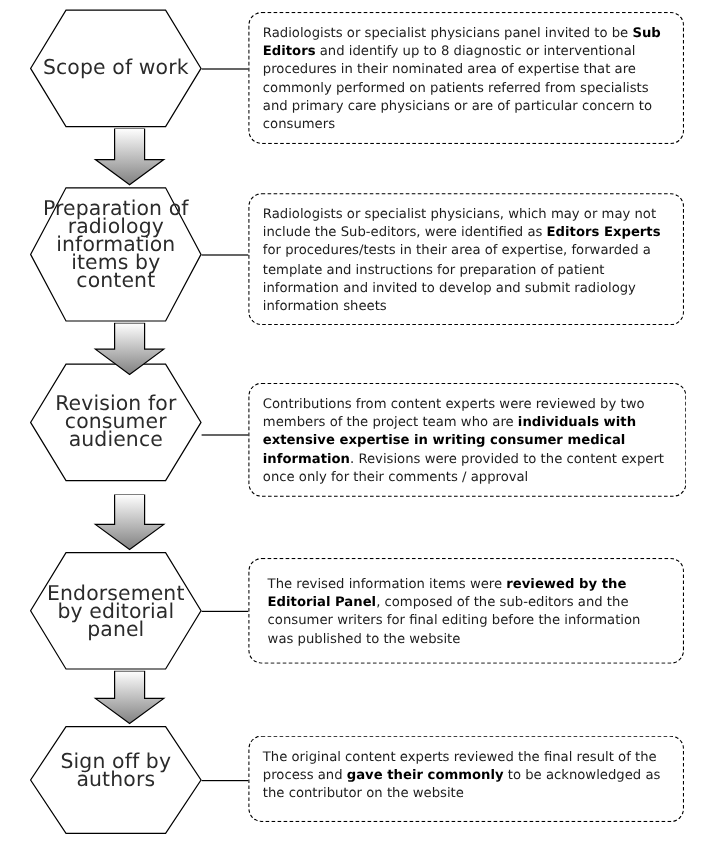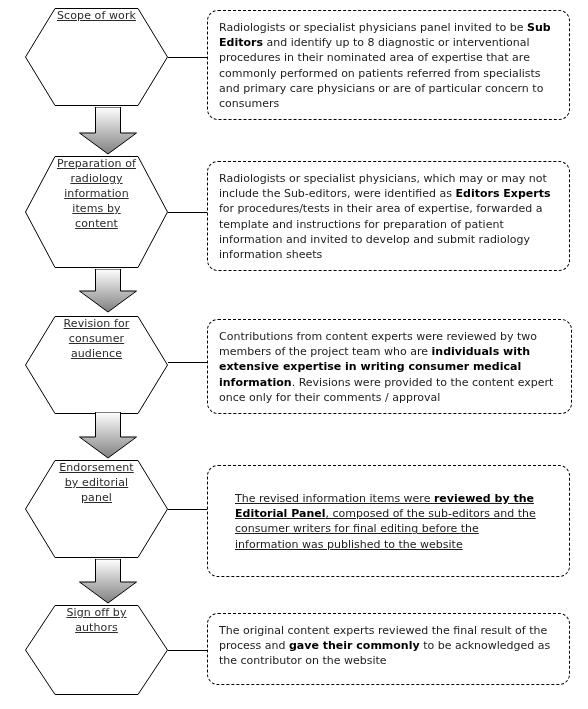--- a/index.html
+++ b/index.html
@@ -41,28 +41,27 @@
     left: 0;
     top: 0;
     overflow: visible;
   }
   .hex-label {
     position: absolute;
     left: 0;
     top: 0;
     width: 143px;
     display: flex;
-    align-items: flex-start;
+    align-items: center;
     justify-content: center;
     text-align: center;
-    font-size: 11px;
+    font-size: 17px;
     line-height: 15px;
     color: #2b2b2b;
     letter-spacing: 0.1px;
-    text-decoration: underline;
   }
 
   
   .leader-line {
     position: absolute;
     height: 0;
     border-top: 1px solid #000000;
   }
 
   
@@ -118,21 +117,21 @@
         <div class="hex-label" style="height: 97px;">
           <div>Preparation of<br>radiology<br>information<br>items by<br>content</div>
         </div>
       </div>
       <div class="leader-line" style="left: 168px; top: 212px; width: 39px;"></div>
       <div class="callout" style="top: 161px; width: 363px; min-height: 106px;">
         <p style="margin: 0px;"><span>Radiologists or specialist physicians, which may or may not include the Sub-editors, were identified as </span><b>Editors Experts</b><span> for procedures/tests in their area of expertise, forwarded a template and instructions for preparation of patient information and invited to develop and submit radiology information sheets</span></p>
       </div>
     </div>
     <div class="step-row" style="top: 0px;">
-      <div class="hex-wrap" style="top: 316px; width: 143px; height: 98px;">
+      <div class="hex-wrap" style="top: 303px; width: 143px; height: 98px;">
         <svg width="143" height="98" viewBox="0 0 143 98" class="hex-svg">
           <polygon points="30,0.5 113,0.5 142.5,49 113,97.5 30,97.5 0.5,49" fill="#ffffff" stroke="#000000" stroke-width="1" stroke-linejoin="miter"></polygon>
         </svg>
         <div class="hex-label" style="height: 98px;">
           <div>Revision for<br>consumer<br>audience</div>
         </div>
       </div>
       <div class="leader-line" style="left: 168px; top: 362px; width: 39px;"></div>
       <div class="callout" style="top: 319px; width: 365px; min-height: 90px;">
         <p style="margin: 0px;"><span>Contributions from content experts were reviewed by two members of the project team who are </span><b>individuals with extensive expertise in writing consumer medical information</b><span>. Revisions were provided to the content expert once only for their comments / approval</span></p>
@@ -142,21 +141,21 @@
       <div class="hex-wrap" style="top: 460px; width: 143px; height: 98px;">
         <svg width="143" height="98" viewBox="0 0 143 98" class="hex-svg">
           <polygon points="30,0.5 113,0.5 142.5,49 113,97.5 30,97.5 0.5,49" fill="#ffffff" stroke="#000000" stroke-width="1" stroke-linejoin="miter"></polygon>
         </svg>
         <div class="hex-label" style="height: 100px;">
           <div>Endorsement<br>by editorial<br>panel</div>
         </div>
       </div>
       <div class="leader-line" style="left: 168px; top: 509px; width: 39px;"></div>
       <div class="callout" style="top: 465px; width: 363px; min-height: 78px;">
-        <p style="margin: 16px; text-decoration: underline;"><span>The revised information items were </span><b>reviewed by the Editorial Panel</b><span>, composed of the sub-editors and the consumer writers for final editing before the information was published to the website</span></p>
+        <p style="margin: 4px;"><span>The revised information items were </span><b>reviewed by the Editorial Panel</b><span>, composed of the sub-editors and the consumer writers for final editing before the information was published to the website</span></p>
       </div>
     </div>
     <div class="step-row" style="top: 0px;">
       <div class="hex-wrap" style="top: 605px; width: 143px; height: 90px;">
         <svg width="143" height="90" viewBox="0 0 143 90" class="hex-svg">
           <polygon points="30,0.5 113,0.5 142.5,45 113,89.5 30,89.5 0.5,45" fill="#ffffff" stroke="#000000" stroke-width="1" stroke-linejoin="miter"></polygon>
         </svg>
         <div class="hex-label" style="height: 76px;">
           <div>Sign off by<br>authors</div>
         </div>

